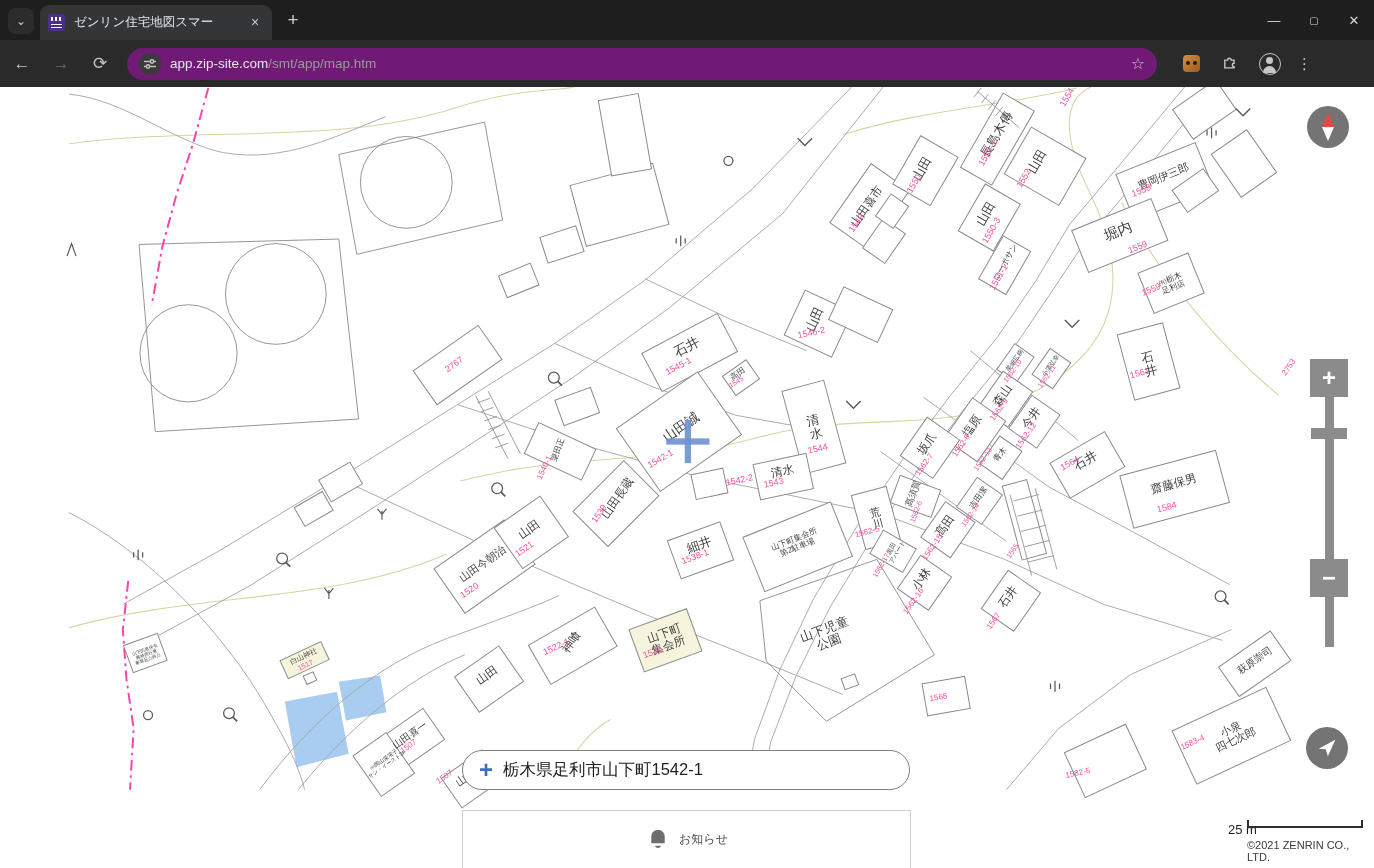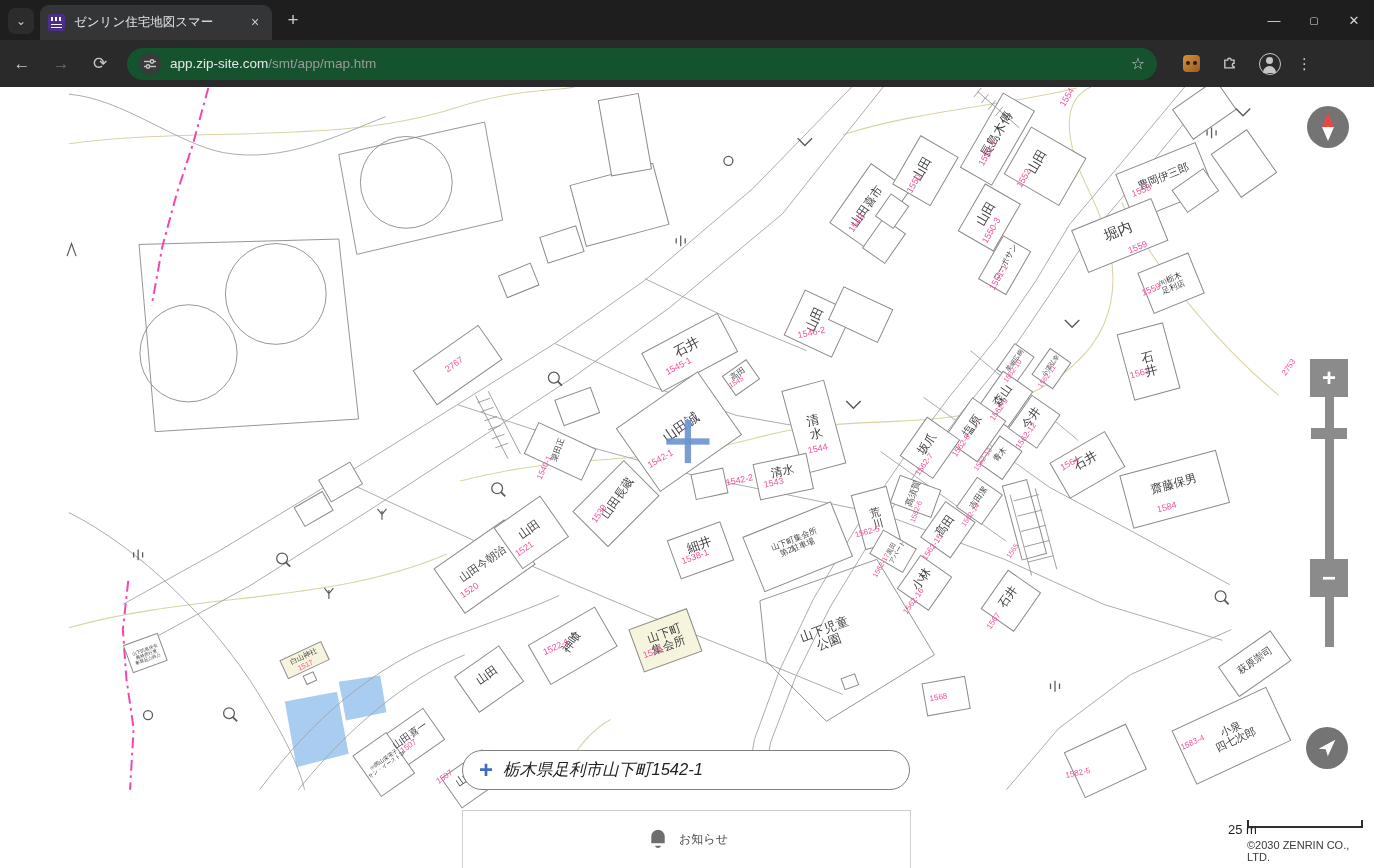--- a/index.html
+++ b/index.html
@@ -24,21 +24,21 @@
     text-align:center; border-radius:50%; }
   .newtab-btn { position:absolute; left:282px; top:10px; color:#c9c9c9; font-size:19px; width:22px; height:22px;
     line-height:20px; text-align:center; }
   .win-controls { position:absolute; right:0; top:0; height:40px; display:flex; align-items:center; }
   .win-btn { width:40px; height:40px; display:flex; align-items:center; justify-content:center; color:#d8d8d8; font-size:13px; }
   .win-max { font-size:10px; }
   .toolbar { position:relative; height:47px; background:#2a2a2a; display:flex; align-items:center; }
   .nav-ico { color:#c6c6c6; font-size:17px; width:34px; height:34px; display:flex; align-items:center;
     justify-content:center; border-radius:50%; margin-left:5px; }
   .nav-ico.dim { color:#6d6d6d; }
-  .omnibox { position:relative; margin-left:10px; width:1030px; height:32px; background:#14532d; border-radius:16px;
+  .omnibox { position:relative; margin-left:10px; width:1030px; height:32px; background:#701a75; border-radius:16px;
     display:flex; align-items:center; padding:0 12px; }
   .siteinfo-chip { width:22px; height:22px; border-radius:50%; background:#3a3a3a; display:flex; align-items:center;
     justify-content:center; margin-right:9px; }
   .url { font-size:13.5px; color:#e6e6e6; white-space:nowrap; }
   .url .path { color:#9a9a9a; }
   .omni-star { margin-left:auto; color:#c6c6c6; font-size:16px; }
   .ext-monkey { width:17px; height:17px; border-radius:4px; margin-left:26px;
     background:linear-gradient(135deg,#d8913c,#9a5a22); position:relative; }
   .ext-monkey:before { content:""; position:absolute; left:3px; top:6px; width:4px; height:4px; border-radius:50%; background:#2a1a08; }
   .ext-monkey:after { content:""; position:absolute; right:3px; top:6px; width:4px; height:4px; border-radius:50%; background:#2a1a08; }
@@ -65,21 +65,21 @@
   
   .scale-label { position:absolute; z-index:5; font-size:13px; color:#1d1d1d; font-weight:normal; }
   .scale-bar { position:absolute; z-index:5; width:116px; height:8px;
     border-left:2px solid #2e2e2e; border-right:2px solid #2e2e2e; border-bottom:2px solid #2e2e2e; }
   .copyright { position:absolute; z-index:5; font-size:11px; color:#3a3a3a; }
 
   
   .search-pill { position:absolute; left:462px; top:750px; width:448px; height:40px; background:#fff;
     border:1.5px solid #7f7f7f; border-radius:21px; display:flex; align-items:center; padding:0 16px; z-index:6; }
   .plus-ico { color:#3f6dc0; font-size:24px; font-weight:bold; line-height:20px; margin-right:10px; }
-  .search-text { font-size:16.5px; color:#222;font-style:italic; }
+  .search-text { font-size:16.5px; color:#222; }
 
   
   .bottom-nav { position:absolute; left:462px; top:810px; width:449px; height:58px; background:#fff;
     display:flex; z-index:6; border-top:1px solid #cfcfcf; }
   .nav-cell { flex:1; border-right:1px solid #cfcfcf; display:flex; flex-direction:row; align-items:center;
     justify-content:center; gap:8px; }
   .nav-cell:first-child { border-left:1px solid #cfcfcf; }
   .nav-label { font-size:12px; color:#4a4a4a; }
 </style>
 </head>
@@ -375,21 +375,21 @@
   <div class="ctl sq-btn" style="left:1310px; top:472px;">−</div>
 
   <div class="ctl round-btn" style="left:1306px; top:640px;">
     <svg width="20" height="20" viewBox="0 0 24 24">
       <path d="M2,13 L22,2 L13,22 L10.5,13.5 z" fill="#ffffff"></path>
     </svg>
   </div>
 
   <div class="scale-label" style="left:1228px; top:735px;">25 m</div>
   <div class="scale-bar" style="left:1247px; top:733px;"></div>
-  <div class="copyright" style="left:1247px; top:752px;">©2030 ZENRIN CO., LTD.</div>
+  <div class="copyright" style="left:1247px; top:752px;">©2021 ZENRIN CO., LTD.</div>
 </div>
 
 <div class="search-pill">
   <span class="plus-ico">+</span>
   <span class="search-text">栃木県足利市山下町1542-1</span>
 </div>
 
 <div class="bottom-nav">
   <div class="nav-cell">
     <svg width="26" height="26" viewBox="0 0 24 24">

